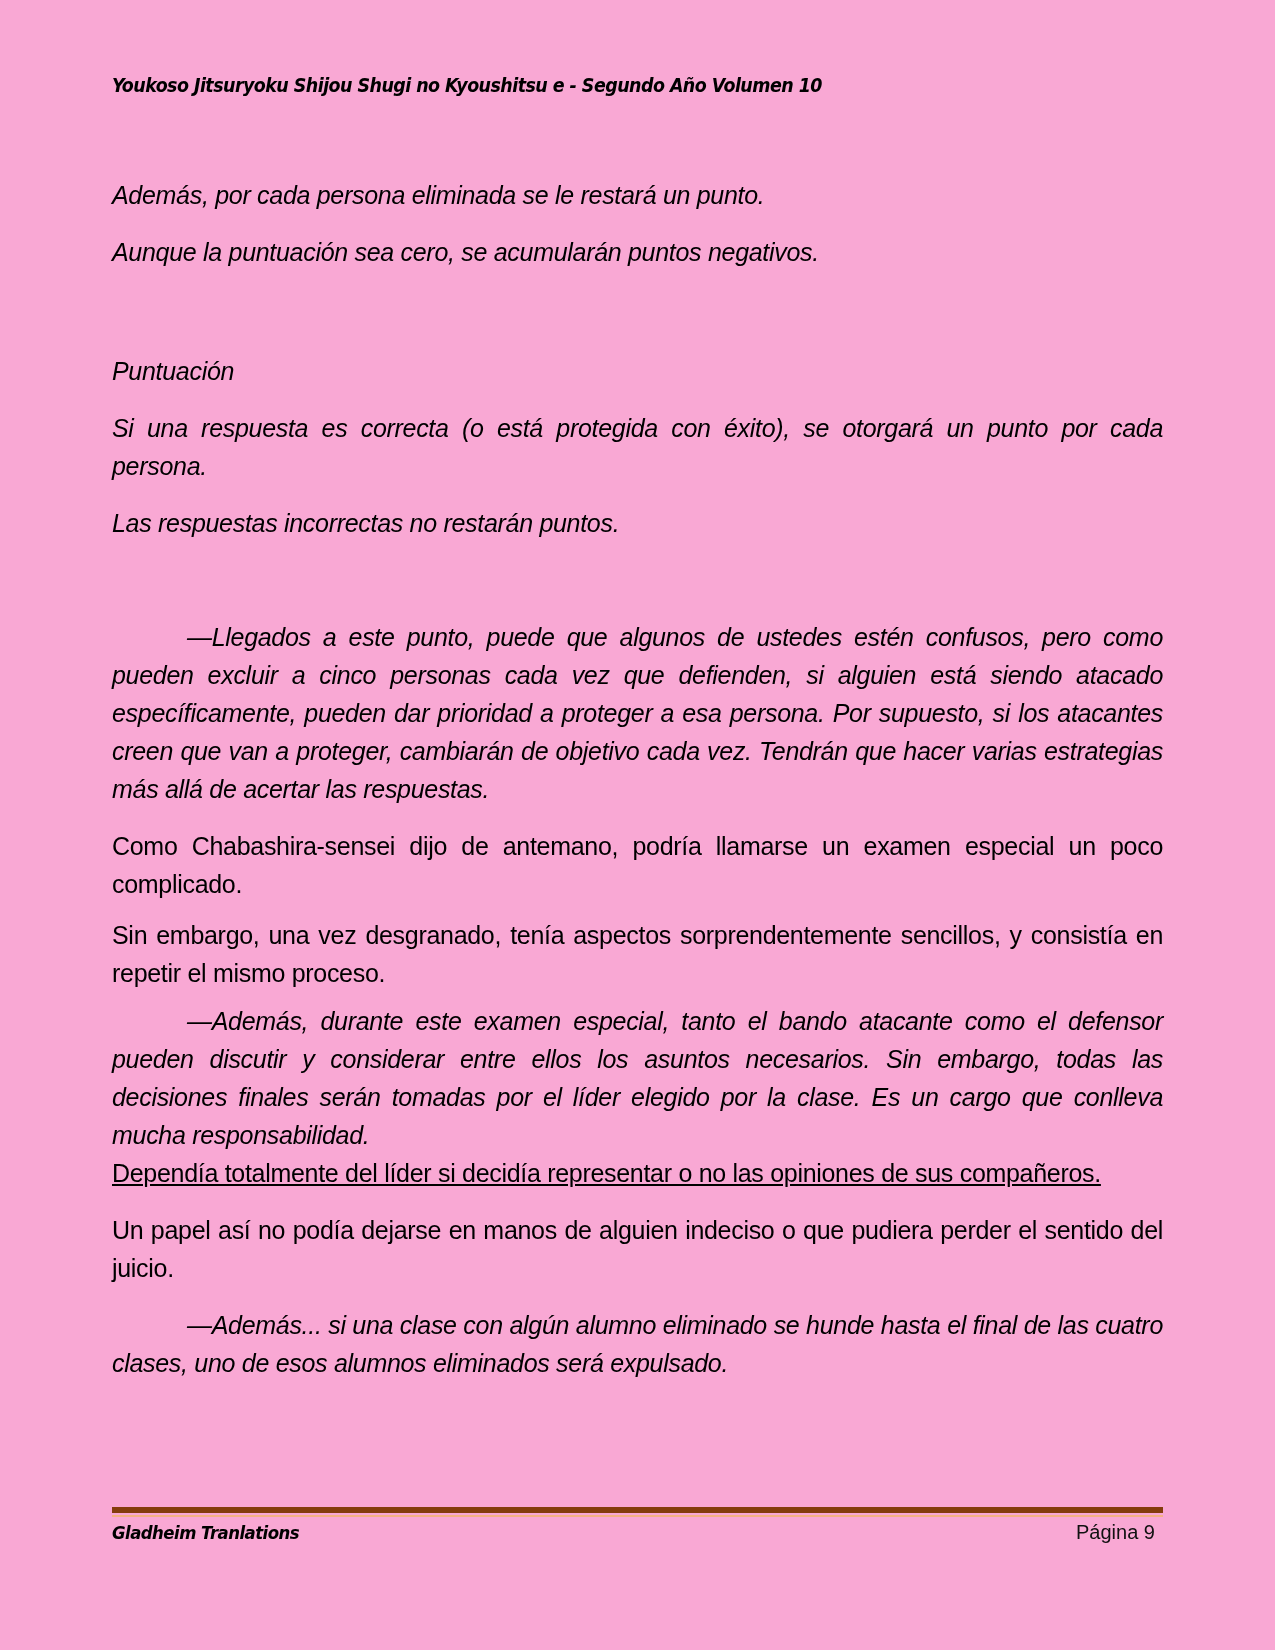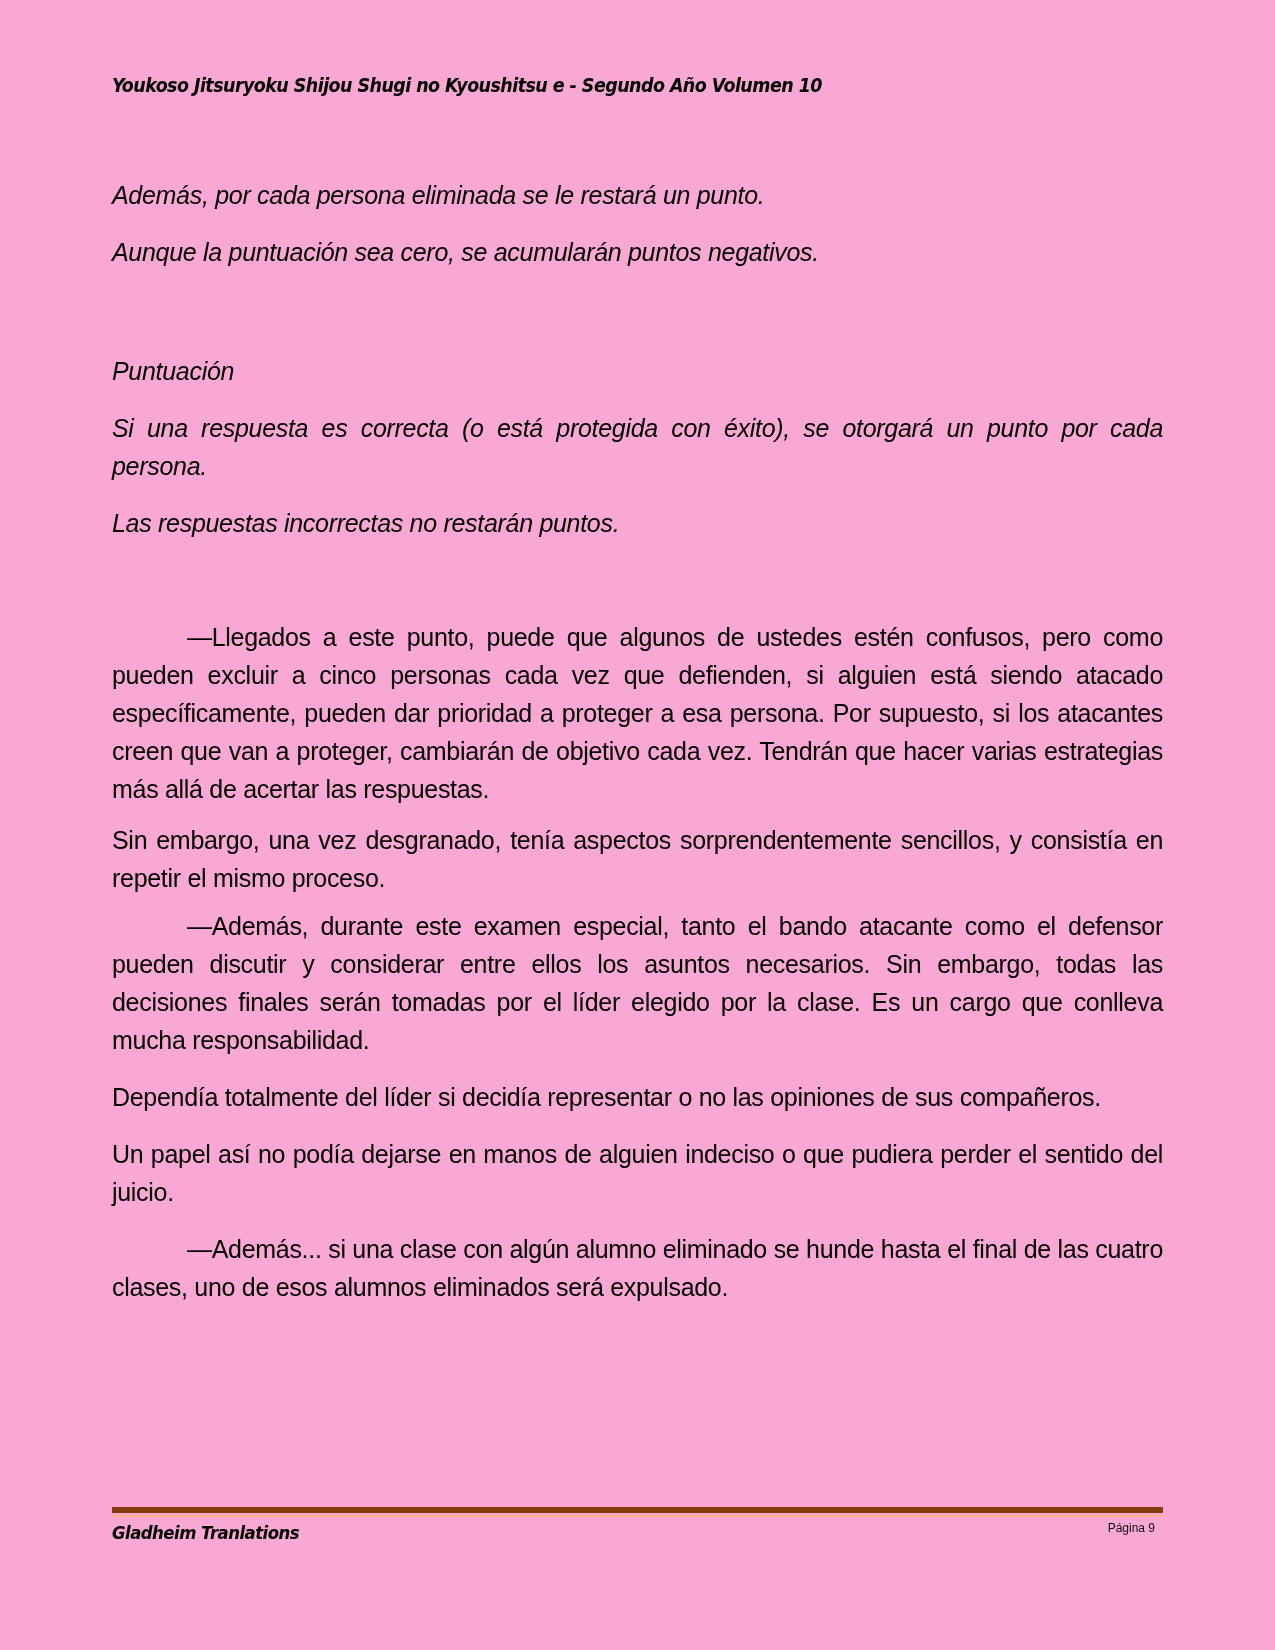--- a/index.html
+++ b/index.html
@@ -11,31 +11,31 @@
     font-size: 19px; letter-spacing: -0.6px; transform: scaleX(0.92); transform-origin: left top;
     white-space: nowrap;
   }
   .body-text {
     position: absolute; left: 112px; width: 1051px;
     font-family: "Liberation Sans", sans-serif; font-size: 25px; line-height: 38px;
     letter-spacing: -0.3px;
   }
   .p { margin: 0; text-align: justify; }
   .p.italic { font-style: italic; margin-top: 32px; }
-  .p.indent { text-indent: 75px; }
+  .p.indent { text-indent: 75px; font-style: italic; }
   .footer-rule-thick { position: absolute; left: 112px; top: 1507px; width: 1051px; height: 6px; background: #843c0c; }
   .footer-rule-thin  { position: absolute; left: 112px; top: 1515px; width: 1051px; height: 2px; background: #f4b183; }
   .footer-left {
     position: absolute; left: 112px; top: 1522px;
     font-family: "DejaVu Sans", sans-serif; font-weight: bold; font-style: italic;
     font-size: 18px; letter-spacing: -0.6px; transform: scaleX(0.92); transform-origin: left top; white-space: nowrap;
   }
   .footer-right {
     position: absolute; right: 120px; top: 1521px;
-    font-family: "Liberation Sans", sans-serif; font-size: 12px; color: #111; white-space: nowrap;
+    font-family: "Liberation Sans", sans-serif; font-size: 20px; color: #111; white-space: nowrap;
   }
 </style>
 </head>
 <body>
 
 <div class="page">
 
   <div class="header">Youkoso Jitsuryoku Shijou Shugi no Kyoushitsu e - Segundo Año Volumen 10</div>
 
   <div class="body-text" style="top:144px;">
@@ -44,23 +44,24 @@
   </div>
 
   <div class="body-text" style="top:320px;">
     <p class="p italic">Puntuación</p>
     <p class="p italic" style="margin-top:19px;">Si una respuesta es correcta (o está protegida con éxito), se otorgará un punto por cada persona.</p>
     <p class="p italic" style="margin-top:19px;">Las respuestas incorrectas no restarán puntos.</p>
   </div>
 
   <div class="body-text" style="top:618px;">
     <p class="p indent">—Llegados a este punto, puede que algunos de ustedes estén confusos, pero como pueden excluir a cinco personas cada vez que defienden, si alguien está siendo atacado específicamente, pueden dar prioridad a proteger a esa persona. Por supuesto, si los atacantes creen que van a proteger, cambiarán de objetivo cada vez. Tendrán que hacer varias estrategias más allá de acertar las respuestas.</p>
+    <p class="p" style="margin-top:19px;">Como Chabashira-sensei dijo de antemano, podría llamarse un examen especial un poco complicado.</p>
     <p class="p" style="margin-top:13px;">Sin embargo, una vez desgranado, tenía aspectos sorprendentemente sencillos, y consistía en repetir el mismo proceso.</p>
     <p class="p indent" style="margin-top:10px;">—Además, durante este examen especial, tanto el bando atacante como el defensor pueden discutir y considerar entre ellos los asuntos necesarios. Sin embargo, todas las decisiones finales serán tomadas por el líder elegido por la clase. Es un cargo que conlleva mucha responsabilidad.</p>
-    <p class="p" style="margin-top:19px;">Dependía totalmente del líder si decidía representar o no las opiniones de sus compañeros.</p>
+    <p class="p" style="text-decoration:underline;">Dependía totalmente del líder si decidía representar o no las opiniones de sus compañeros.</p>
     <p class="p" style="margin-top:19px;">Un papel así no podía dejarse en manos de alguien indeciso o que pudiera perder el sentido del juicio.</p>
     <p class="p indent" style="margin-top:19px;">—Además... si una clase con algún alumno eliminado se hunde hasta el final de las cuatro clases, uno de esos alumnos eliminados será expulsado.</p>
   </div>
 
   <div class="footer-rule-thick" style="background: rgb(132, 60, 12);"></div>
   <div class="footer-rule-thin" style="background: rgb(244, 177, 131);"></div>
   <div class="footer-left">Gladheim Tranlations</div>
   <div class="footer-right">Página 9</div>
 
 </div>

